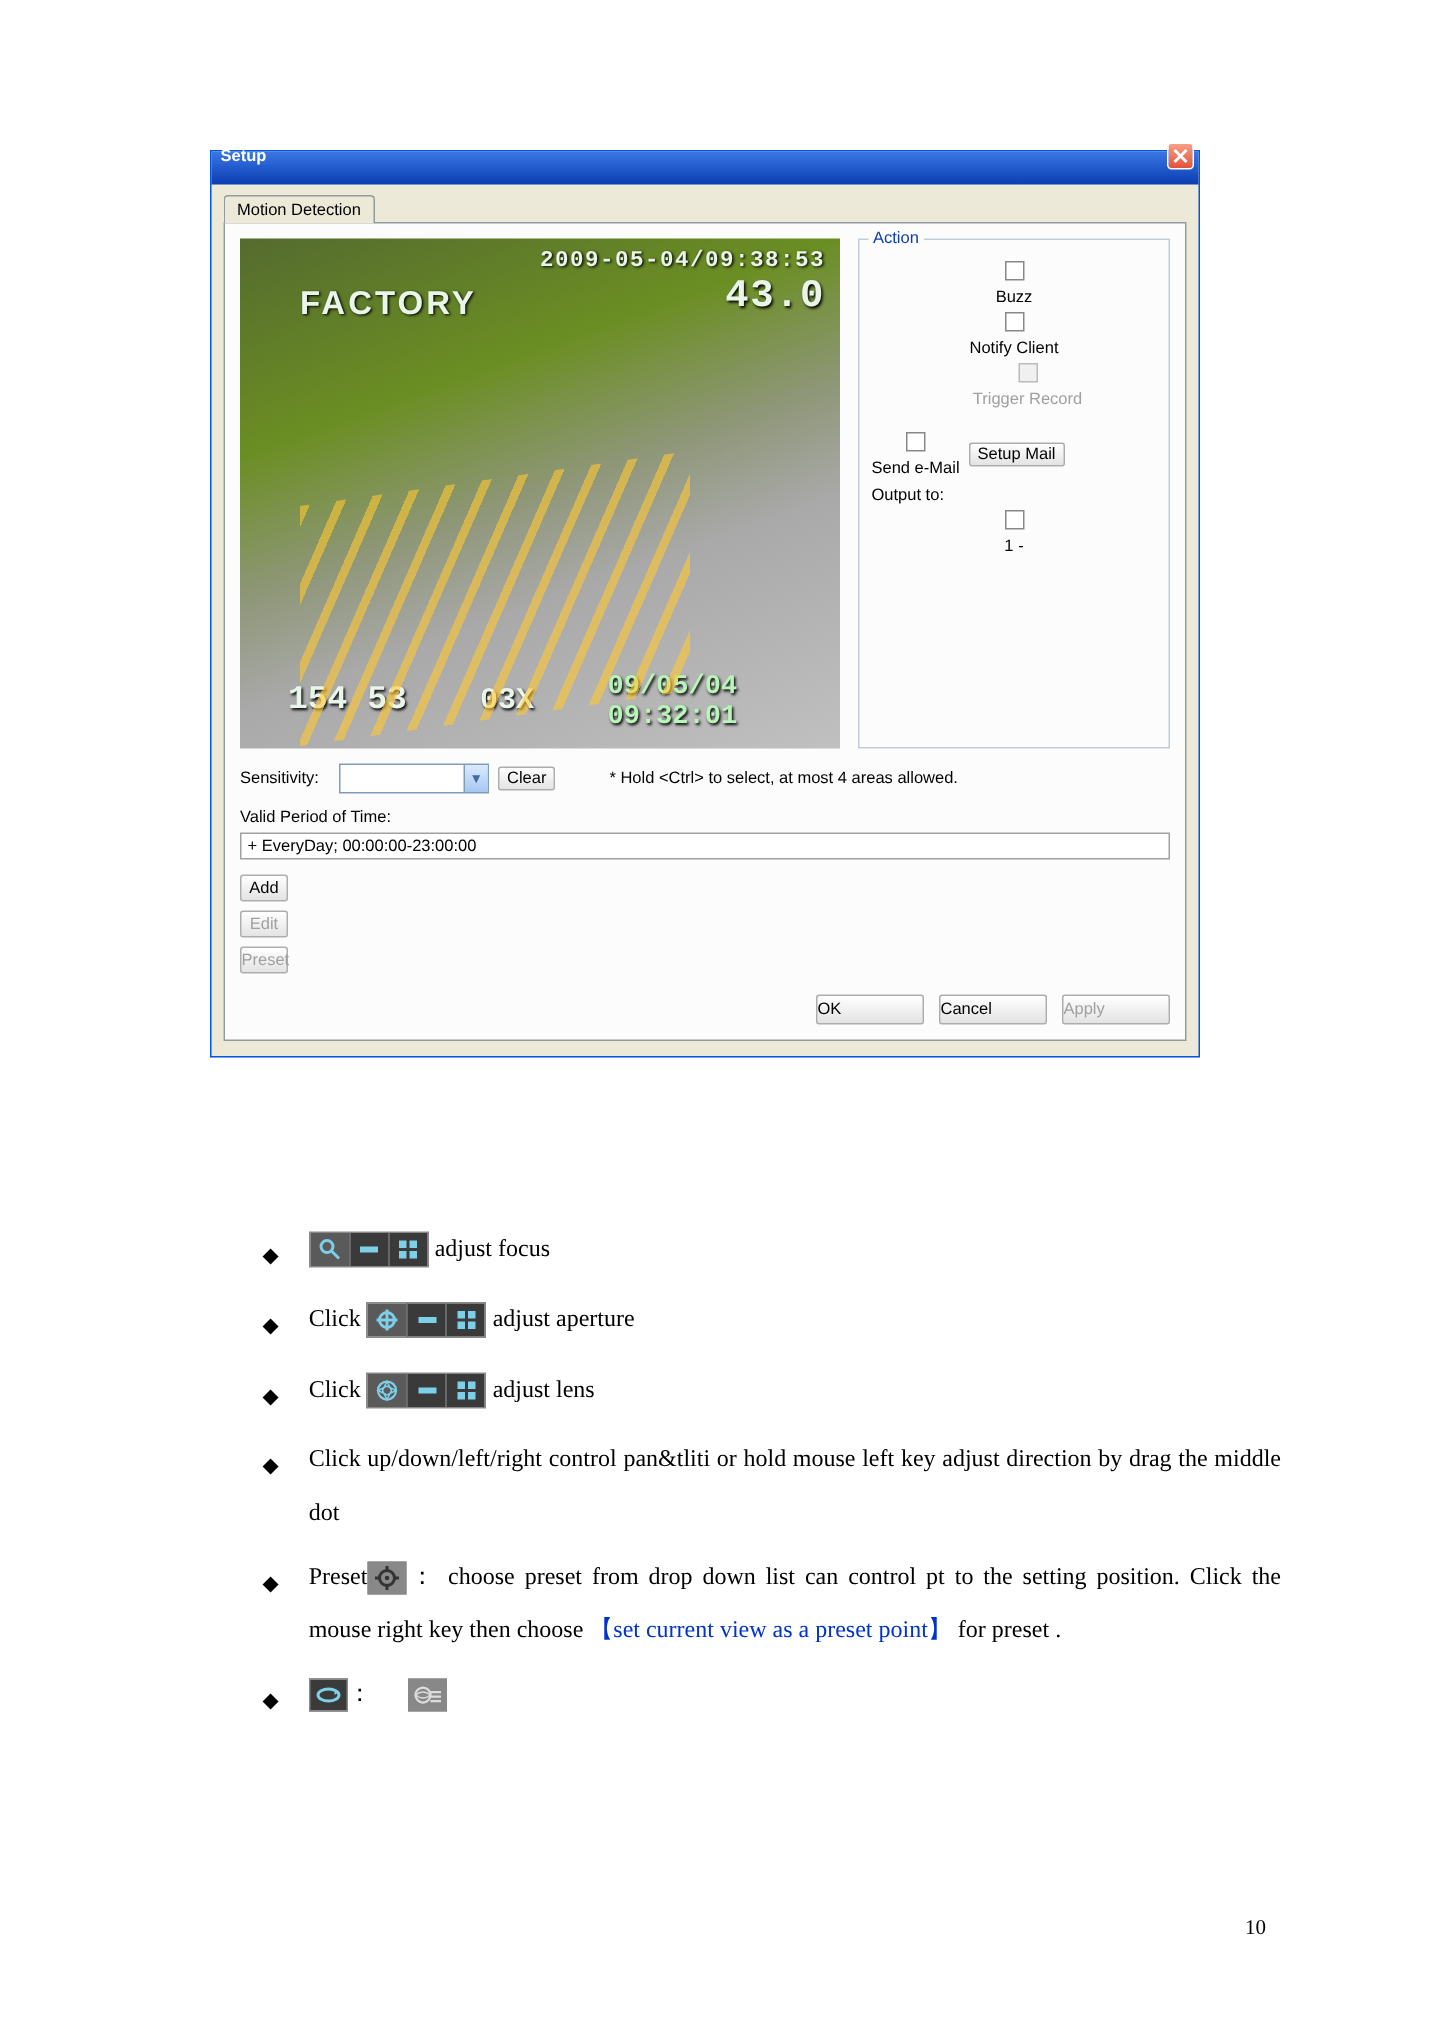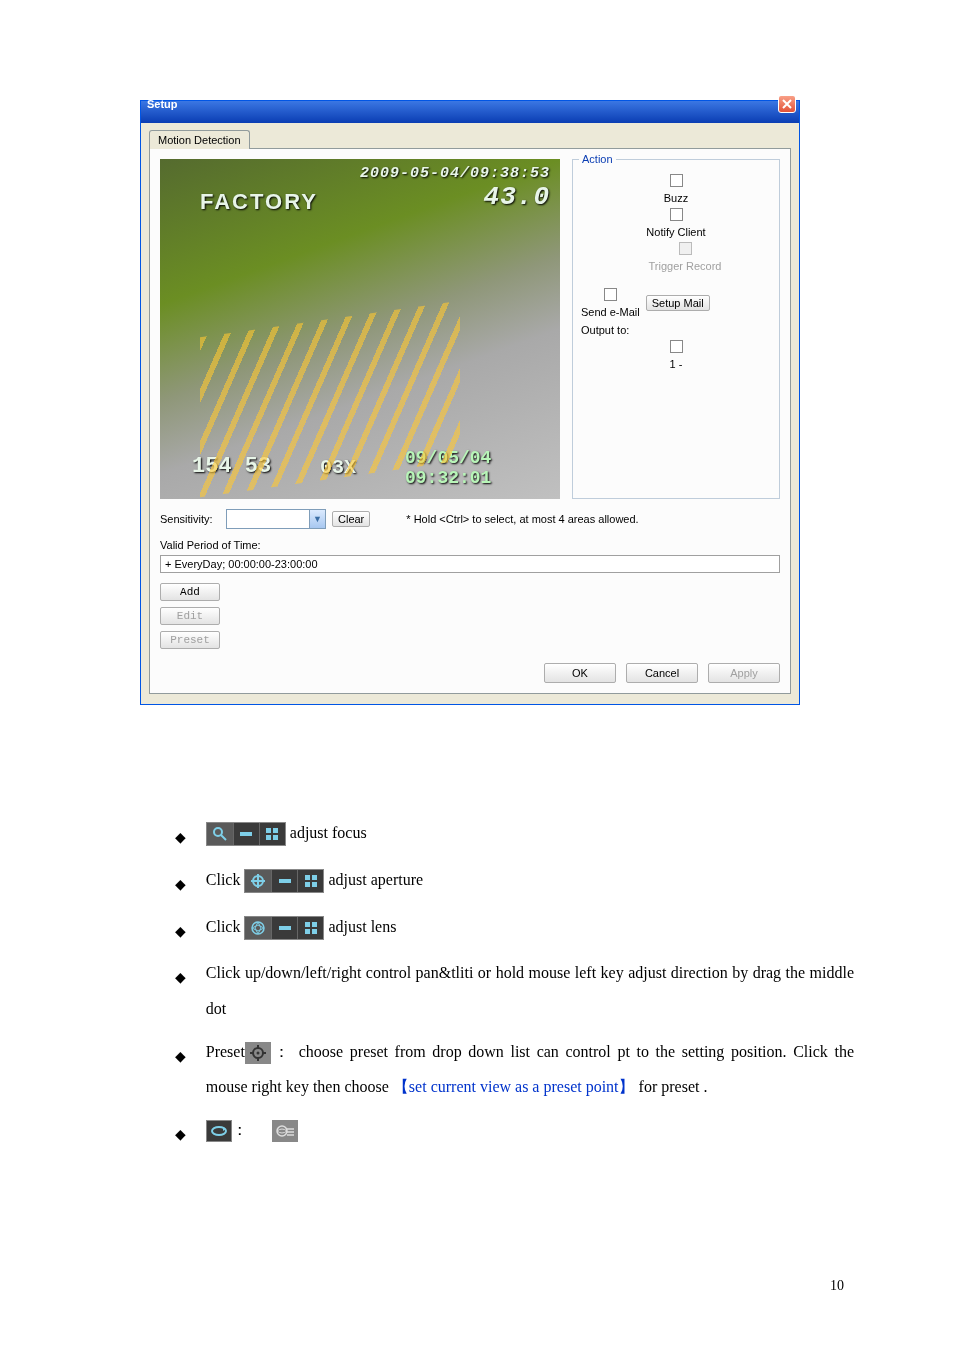--- a/index.html
+++ b/index.html
@@ -77,21 +77,21 @@
     text-shadow: 1px 1px 2px #000;
     overflow: hidden;
   }
   .preview::after {
     content:"";
     position:absolute;
     left:40px; top:160px; width:260px; height:160px;
     background: repeating-linear-gradient(115deg, rgba(255,200,50,0.6) 0 6px, transparent 6px 22px);
     transform: skewY(-8deg);
   }
-  .osd-tr { position:absolute; top:6px; right:10px; text-align:right; font-size:15px; letter-spacing:1px;font-style:italic; }
+  .osd-tr { position:absolute; top:6px; right:10px; text-align:right; font-size:15px; letter-spacing:1px; }
   .osd-big { font-size:26px; }
   .osd-name { position:absolute; top:30px; left:40px; font-size:22px; letter-spacing:2px; font-family: Arial,sans-serif; }
   .osd-bl { position:absolute; bottom:20px; left:32px; font-size:22px; }
   .osd-bc { position:absolute; bottom:20px; left:160px; font-size:20px; }
   .osd-br { position:absolute; bottom:10px; left:245px; font-size:18px; line-height:1.1; color:#b8f5b8; }
 
   .action-group {
     flex: 1;
     border: 1px solid #bfcddb;
     position: relative;
@@ -142,38 +142,37 @@
   .listwrap { display:flex; gap:10px; margin-top:4px;flex-direction:column; }
   .listbox {
     flex:1;
     height: 80px;
     border: 1px solid #a0a0a0;
     background: #fff;
     padding: 2px 4px;
   }
   .btncol { display:flex; flex-direction:column; gap:6px; }
   .btn {
-    width: 60px;
+    width: 32px;
     border:1px solid #adadad;
     background: linear-gradient(#fff,#e3e3e3);
     padding: 2px 0;
     text-align:center;
     font-size: 11px;
-    font-family: Liberation Mono, monospace;
+    font-family: Liberation Sans, sans-serif;
     border-radius: 2px;
   }
   .btn.disabled { color:#a0a0a0; }
 
   .btnrow { display:flex; justify-content:flex-end; gap:10px; margin-top:14px; }
   .dlgbtn {
     width: 72px;
     border:1px solid #adadad;
     background: linear-gradient(#fff,#e3e3e3);
     padding: 3px 0;
-    text-align:center;
     font-size: 11px;
     font-family: Tahoma, sans-serif;
     border-radius: 2px;
   }
   .dlgbtn.disabled { color:#a0a0a0; }
 
   
   .doclist { margin-left: 35px; font-size: 16px; line-height: 2.2; }
   .docitem { display:flex; align-items:flex-start; gap:20px; margin-bottom: 8px; }
   .diamond { font-size: 14px; margin-top: 8px; }

